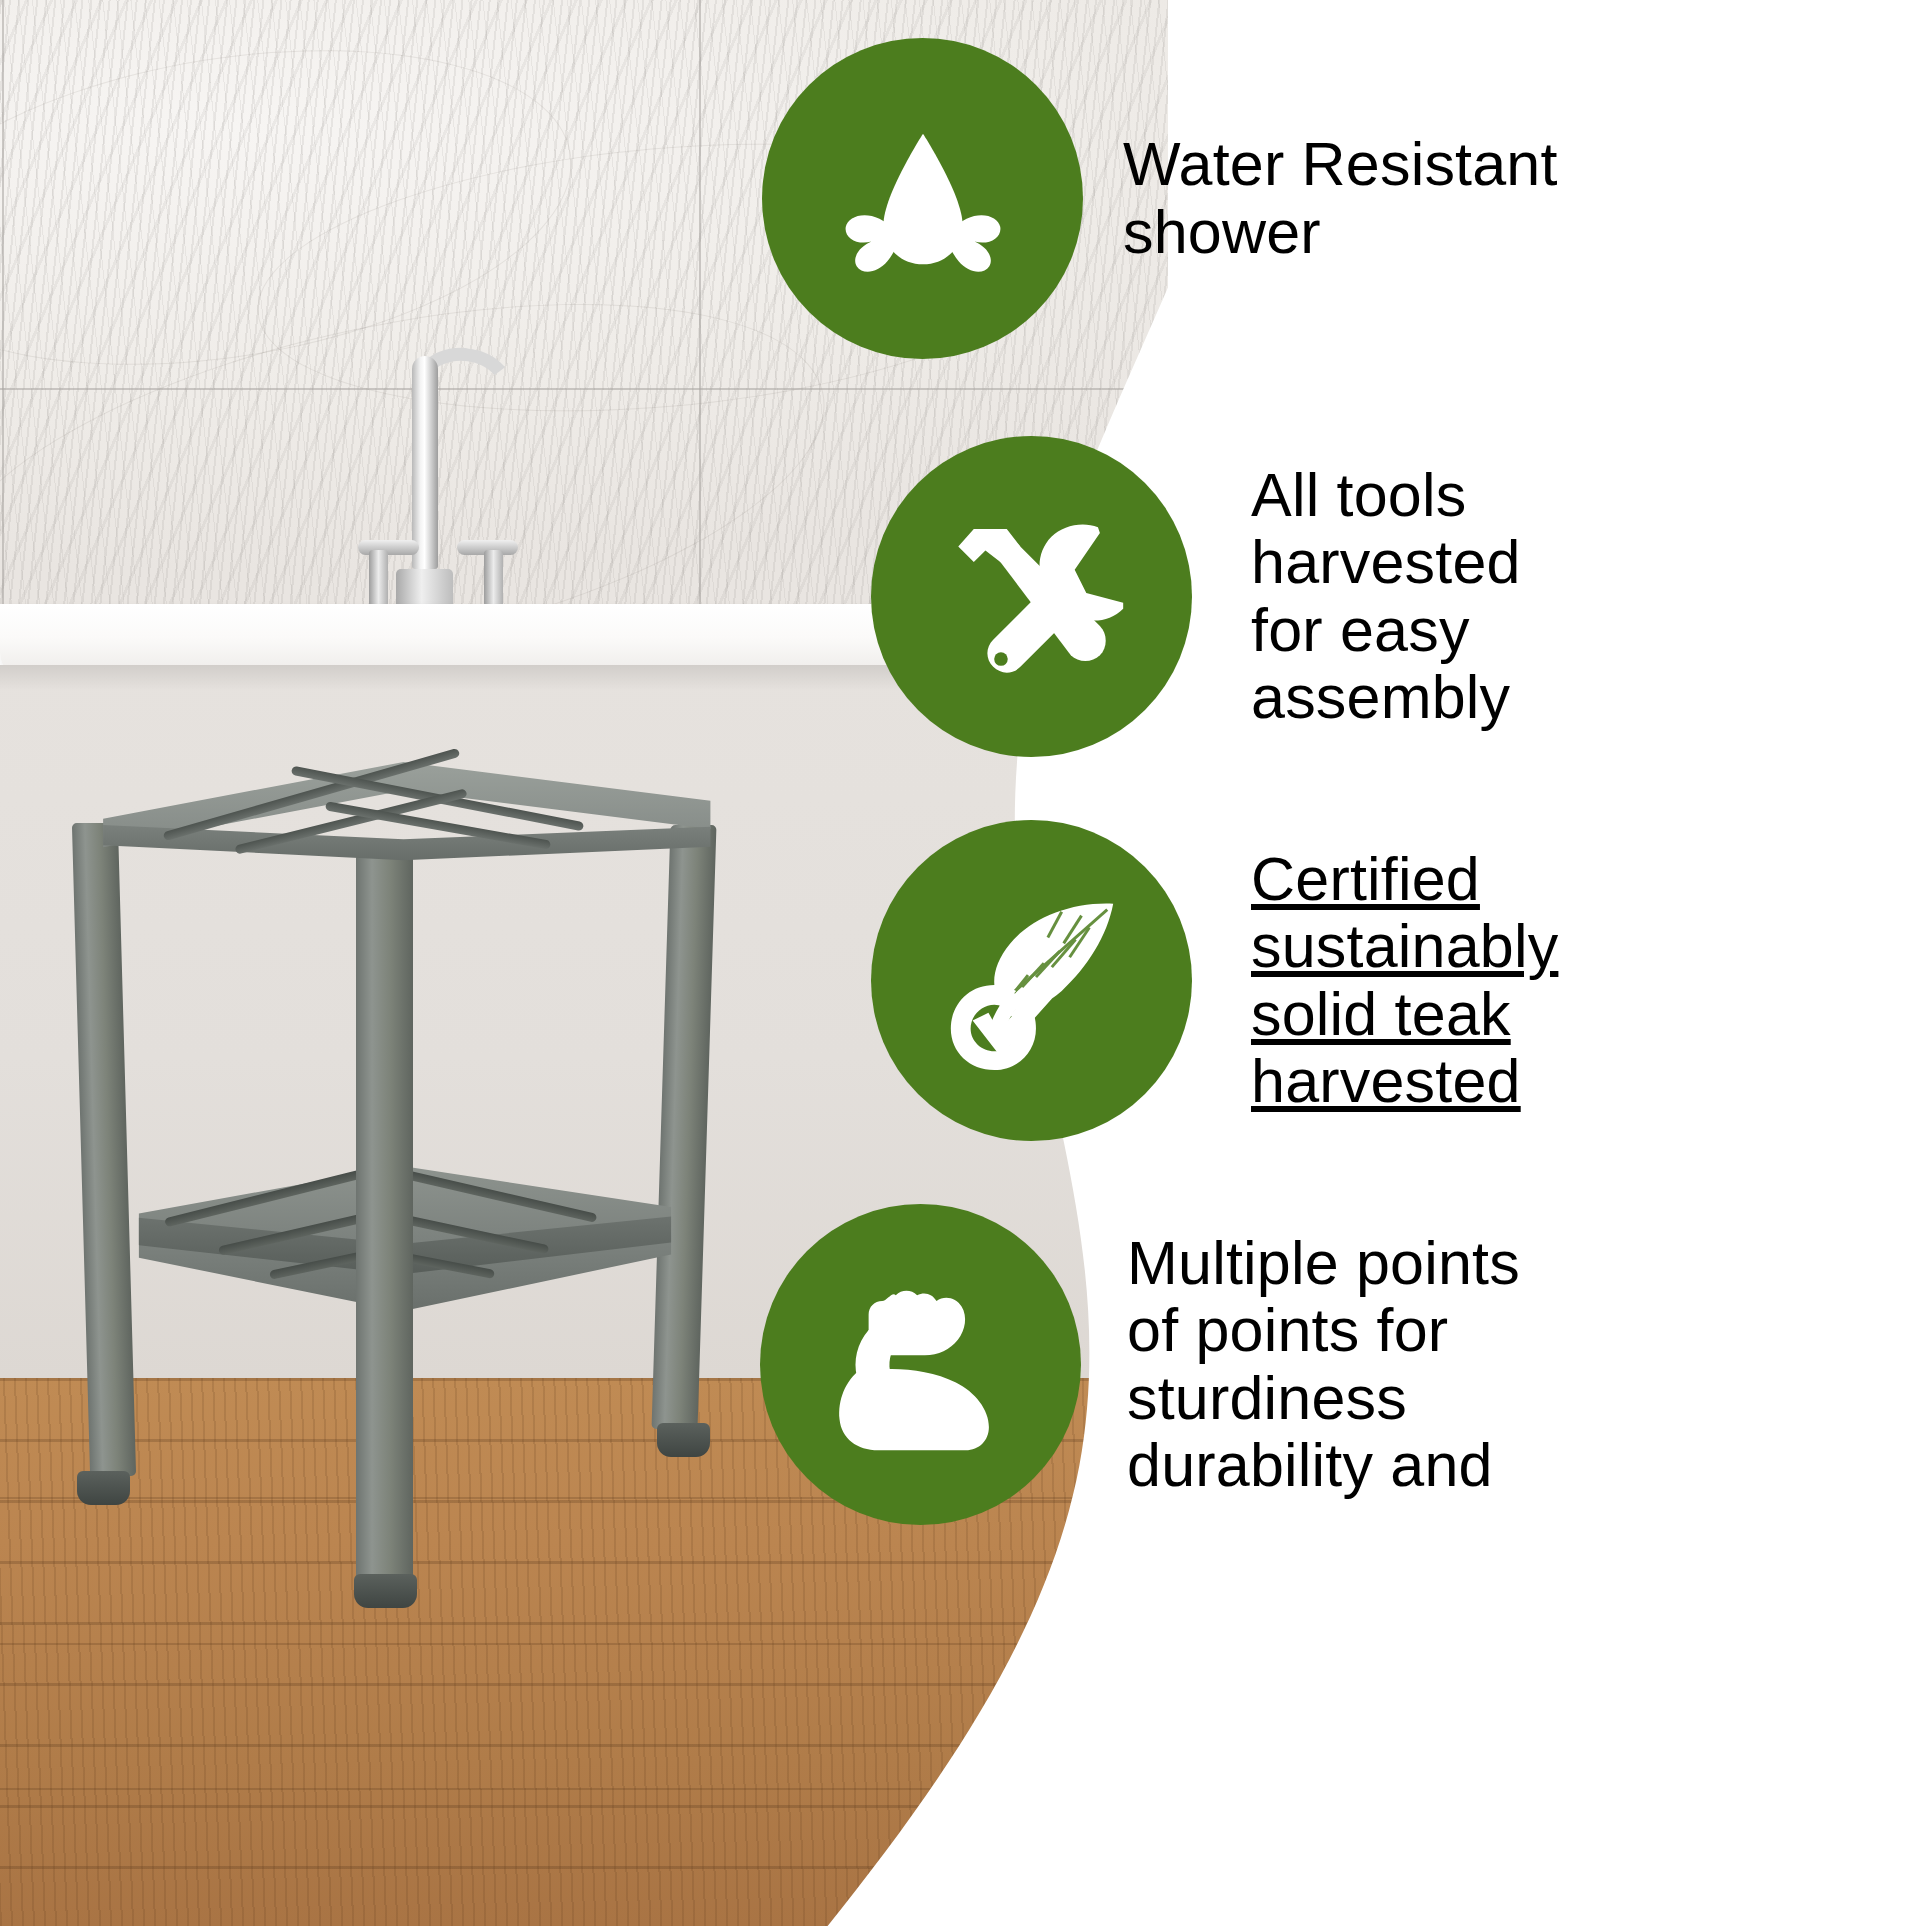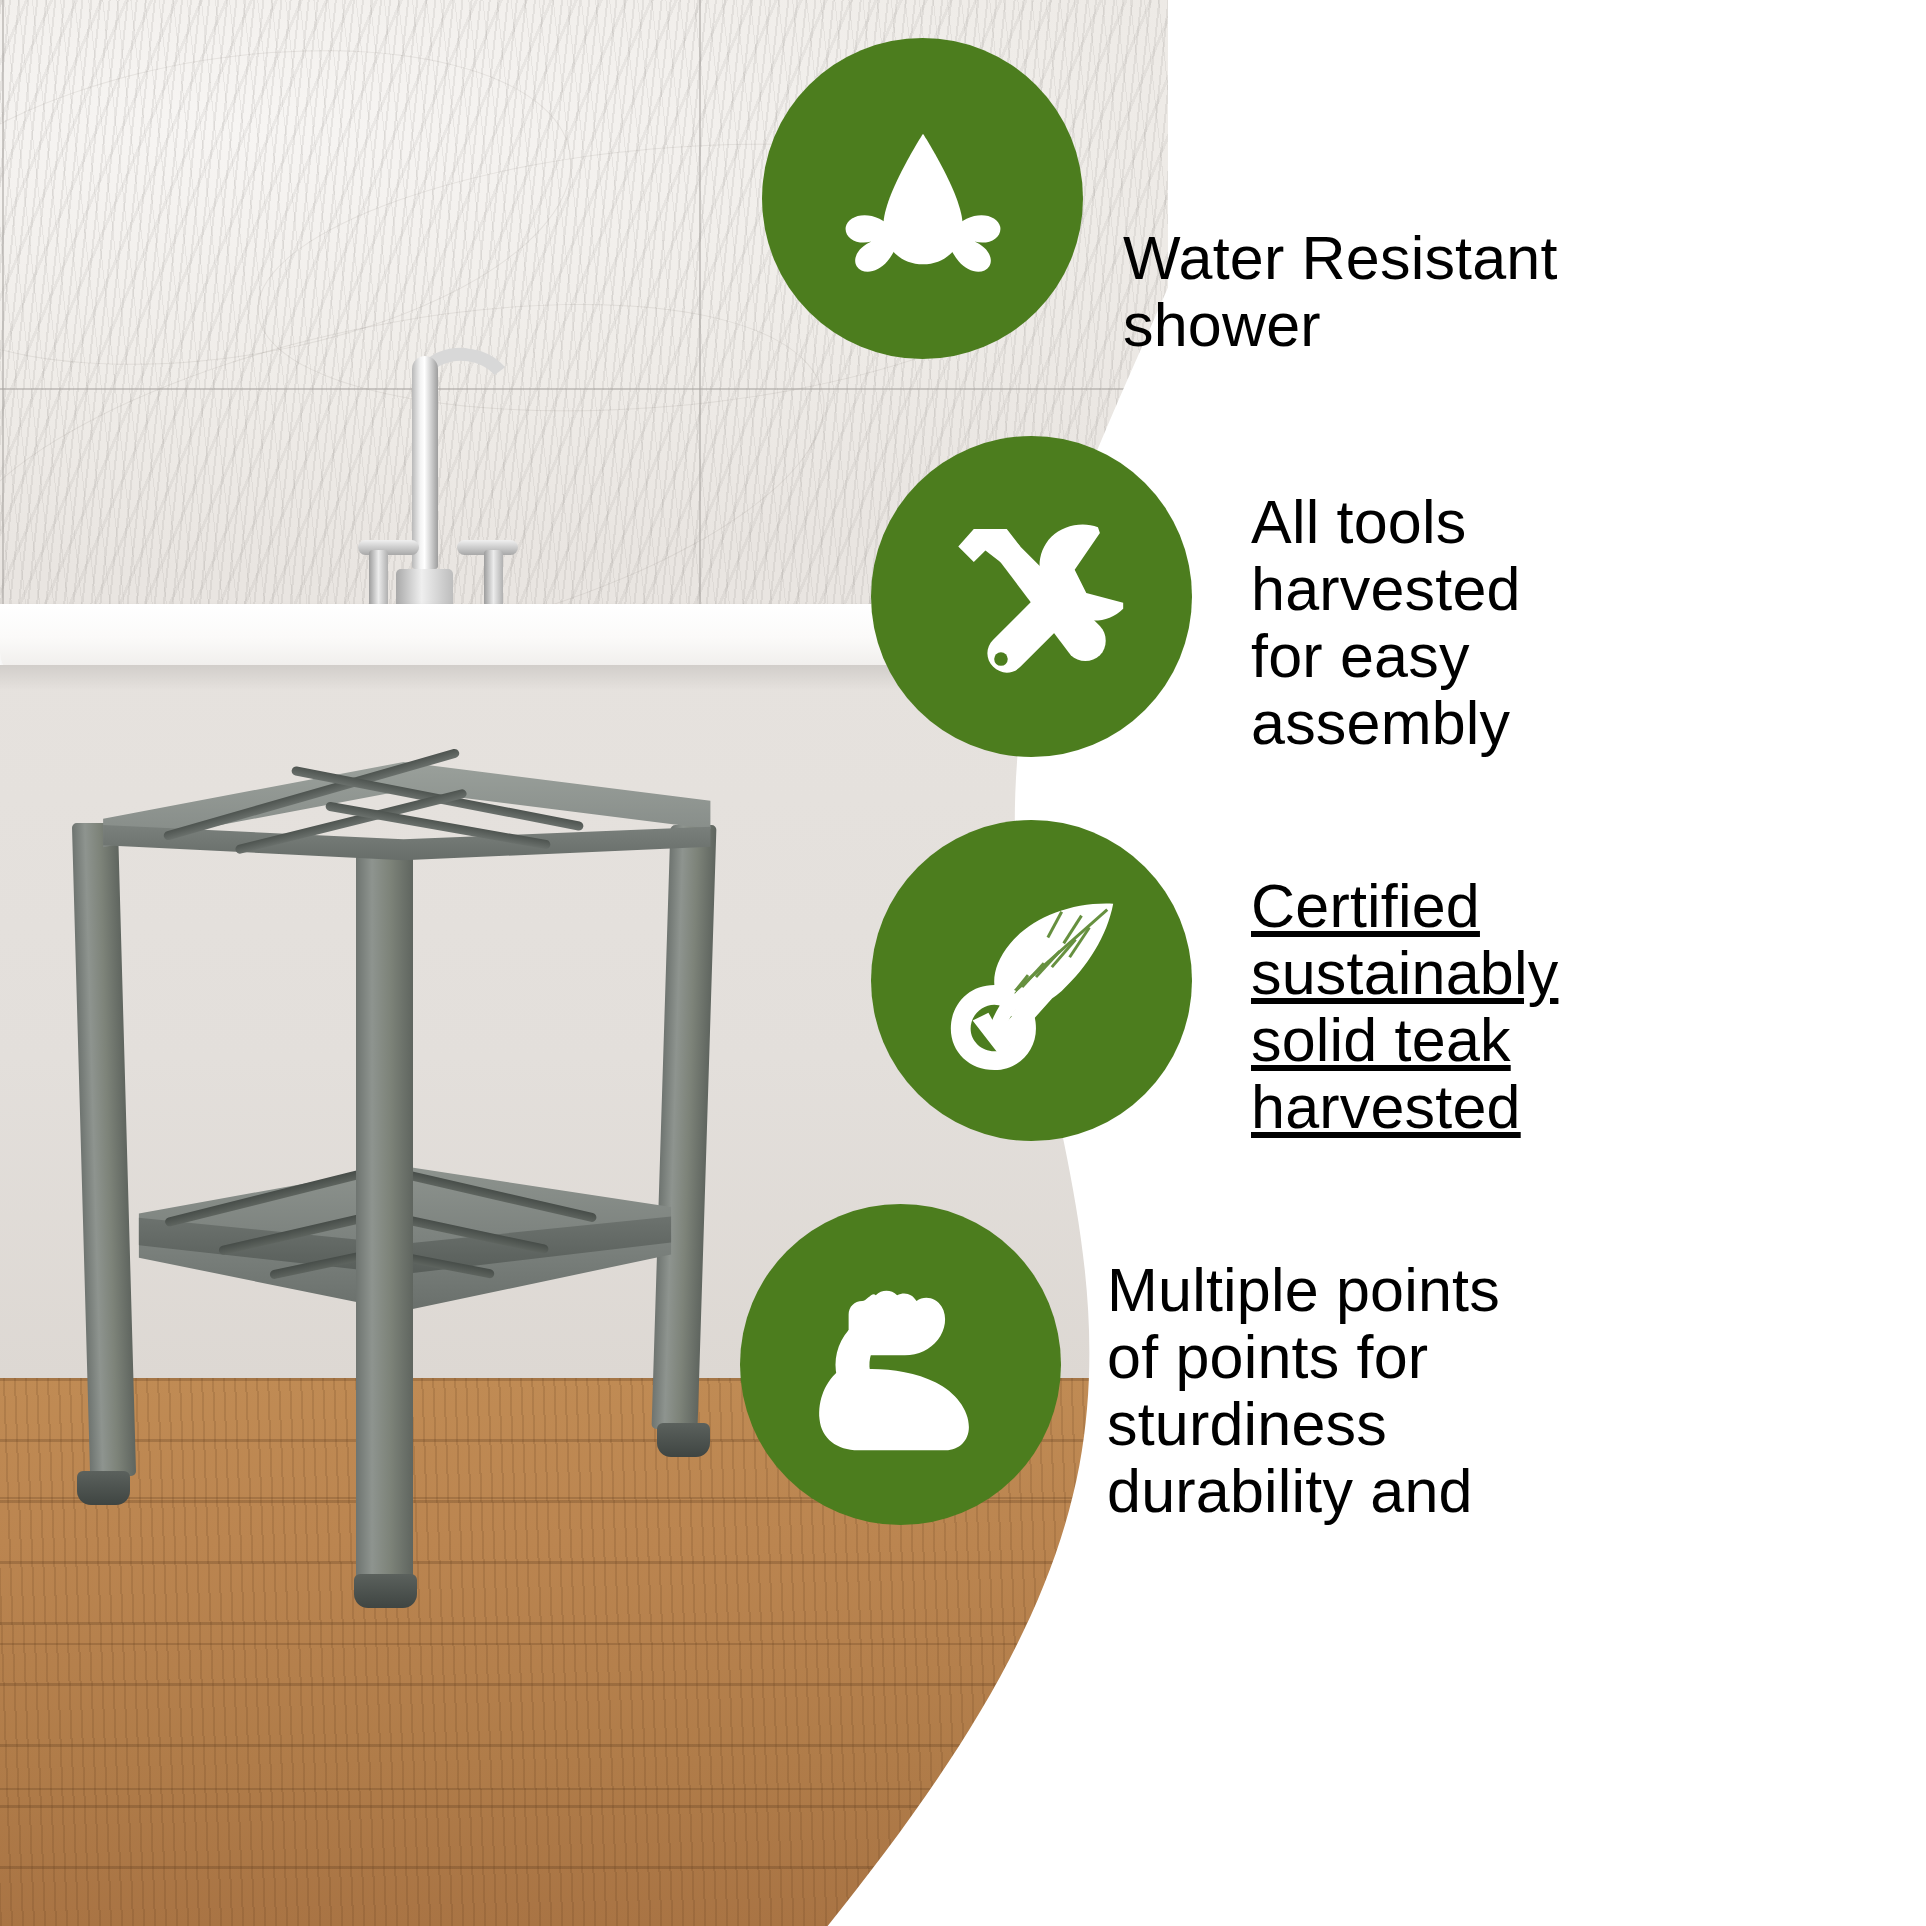--- a/index.html
+++ b/index.html
@@ -147,21 +147,21 @@
   .sg4{left:333px;top:477px;width:158px;transform:rotate(12deg);}
   .sg5{left:210px;top:509px;width:95px;transform:rotate(-12deg);}
   .sg6{left:341px;top:509px;width:95px;transform:rotate(11deg);}
 
   
   .divider{
     position:absolute;left:0;top:0;width:1927px;height:1927px;pointer-events:none;
   }
 
   
-  .feature{position:absolute;display:flex;align-items:flex-end;}
+  .feature{position:absolute;display:flex;align-items:center;}
   .badge{
     border-radius:50%;
     background:#4c7d1e;
     display:flex;align-items:center;justify-content:center;
     flex:0 0 auto;
   }
   .badge svg{display:block;}
   .ftext{
     color:#000;
     font-weight:400;
@@ -174,21 +174,21 @@
   .f1 .ftext{margin-left:40px;font-size:61px;line-height:1.10;}
 
   .f2{left:871px;top:436px;}
   .f2 .badge{width:321px;height:321px;}
   .f2 .ftext{margin-left:59px;font-size:61px;line-height:1.10;}
 
   .f3{left:871px;top:820px;text-decoration:underline;}
   .f3 .badge{width:321px;height:321px;}
   .f3 .ftext{margin-left:59px;font-size:61px;line-height:1.10;}
 
-  .f4{left:740px;top:1204px;}
+  .f4{left:760px;top:1204px;}
   .f4 .badge{width:321px;height:321px;}
   .f4 .ftext{margin-left:46px;font-size:61px;line-height:1.10;}
 </style>
 </head>
 <body>
 
 <div id="stage">
 
   <div class="photo">
     <div class="wall">

